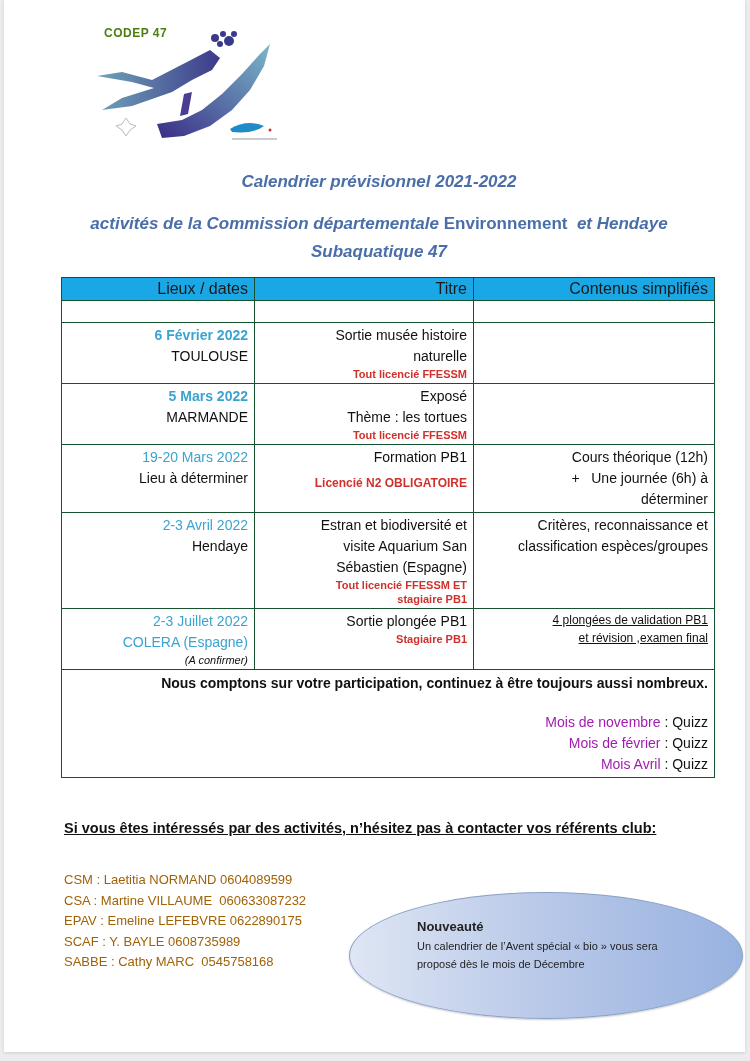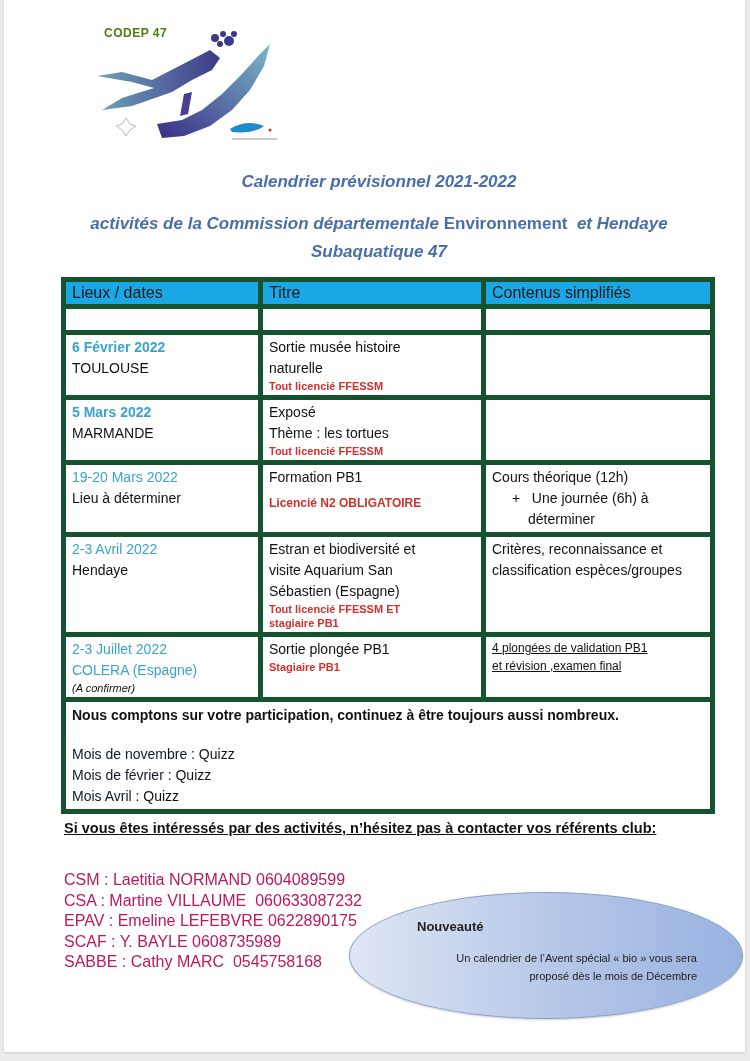--- a/index.html
+++ b/index.html
@@ -5,38 +5,38 @@
   html, body { margin: 0; padding: 0; }
   body { width: 750px; height: 1061px; background: #ececef; font-family: "Liberation Sans", sans-serif; position: relative; overflow: hidden; }
   .page { position: absolute; left: 4px; top: 0; width: 741px; height: 1052px; background: #ffffff; box-shadow: 0 1px 3px rgba(0,0,0,0.12); }
   .logo { position: absolute; left: 88px; top: 14px; width: 210px; height: 135px; }
   .logo-text { position: absolute; left: 12px; top: 12px; font-size: 12px; font-weight: bold; color: #4d7c0f; letter-spacing: 0.5px; }
   .title1 { position: absolute; left: 0; width: 750px; top: 172px; text-align: center; color: #4a6ea8; font-style: italic; font-weight: bold; font-size: 17px; }
   .title2 { position: absolute; left: 0; width: 750px; top: 210px; text-align: center; color: #4a6ea8; font-weight: bold; font-size: 17px; line-height: 28px; }
   .title2 .it { font-style: italic; }
   .title2 .nit { font-style: normal; font-weight: normal; }
   table.cal { position: absolute; left: 57px; top: 277px; width: 654px; border-collapse: collapse; font-size: 14px; color: #111; }
-  table.cal td, table.cal th { border: 5px solid #14532d; vertical-align: top; padding: 2px 6px; text-align: left; margin-top: 32px; }
+  table.cal td, table.cal th { border: 1px solid #14532d; vertical-align: top; padding: 2px 6px; text-align: right; margin-top: 32px; }
   table.cal th { background: #1aa7e6; font-weight: normal; font-size: 16px; color: #1a1a1a; padding: 2px 6px; height: 18px; }
   .c1 { width: 180px; } .c2 { width: 206px; }
   .date-bold { color: #3ba3cf; font-weight: bold; }
   .date { color: #3ba3cf; }
   .req { color: #d0312d; font-weight: bold; font-size: 11px; line-height: 14px; }
   .line { line-height: 21px; }
   .small { font-size: 12px; line-height: 18px; text-decoration: underline; }
   .plus { padding-left: 20px; }
   .plus2 { padding-left: 36px; }
   .foot td { padding: 3px 6px 4px 6px; }
   .footmsg { font-weight: bold; font-size: 14px; line-height: 22px; }
-  .blue { color: #0f172a; }
+  .blue { color: #a21caf; }
   .contacts-head { position: absolute; left: 60px; top: 817px; font-weight: bold; text-decoration: underline; font-size: 14.5px; line-height: 22px; color: #111; width: 600px; }
-  .contacts { position: absolute; left: 60px; top: 870px; font-size: 16px; line-height: 20.5px; color: #be185d; }
+  .contacts { position: absolute; left: 60px; top: 870px; font-size: 13px; line-height: 20.5px; color: #a16207; }
   .bubble { position: absolute; left: 345px; top: 892px; width: 392px; height: 125px; border-radius: 50%; background: linear-gradient(90deg, #dfe6f4 0%, #b8c8e8 50%, #98b2e0 100%); border: 1px solid #8aa0c8; box-shadow: 0 1px 2px rgba(0,0,0,0.2); }
   .bubble-title { position: absolute; left: 67px; top: 26px; font-weight: bold; font-size: 13px; color: #222; }
-  .bubble-text { position: absolute; left: 67px; top: 56px; font-size: 11px; line-height: 18px; color: #222; width: 280px; text-align: right; }
+  .bubble-text { position: absolute; left: 67px; top: 44px; font-size: 11px; line-height: 18px; color: #222; width: 280px; }
 </style>
 </head>
 <body>
 
 <div class="page">
 
   <div class="logo">
     <svg width="210" height="135" viewBox="0 0 210 135">
       <defs>
         <linearGradient id="dg" x1="0" y1="0" x2="1" y2="0">

